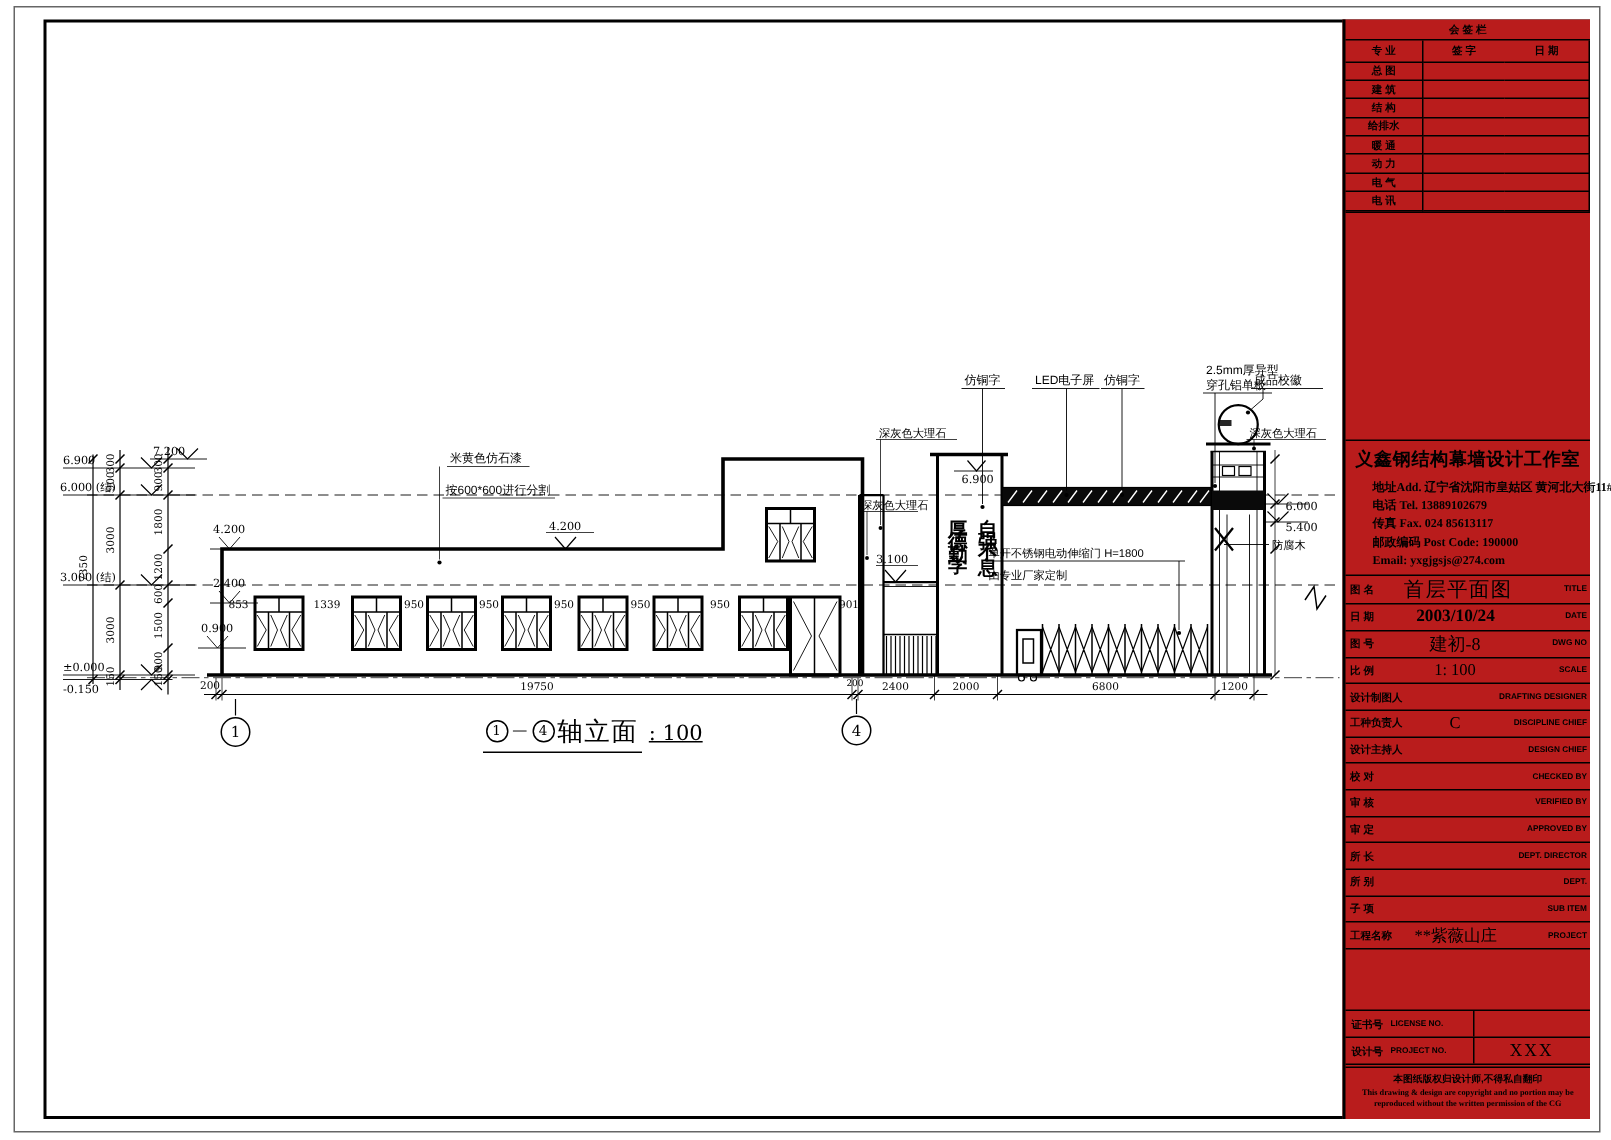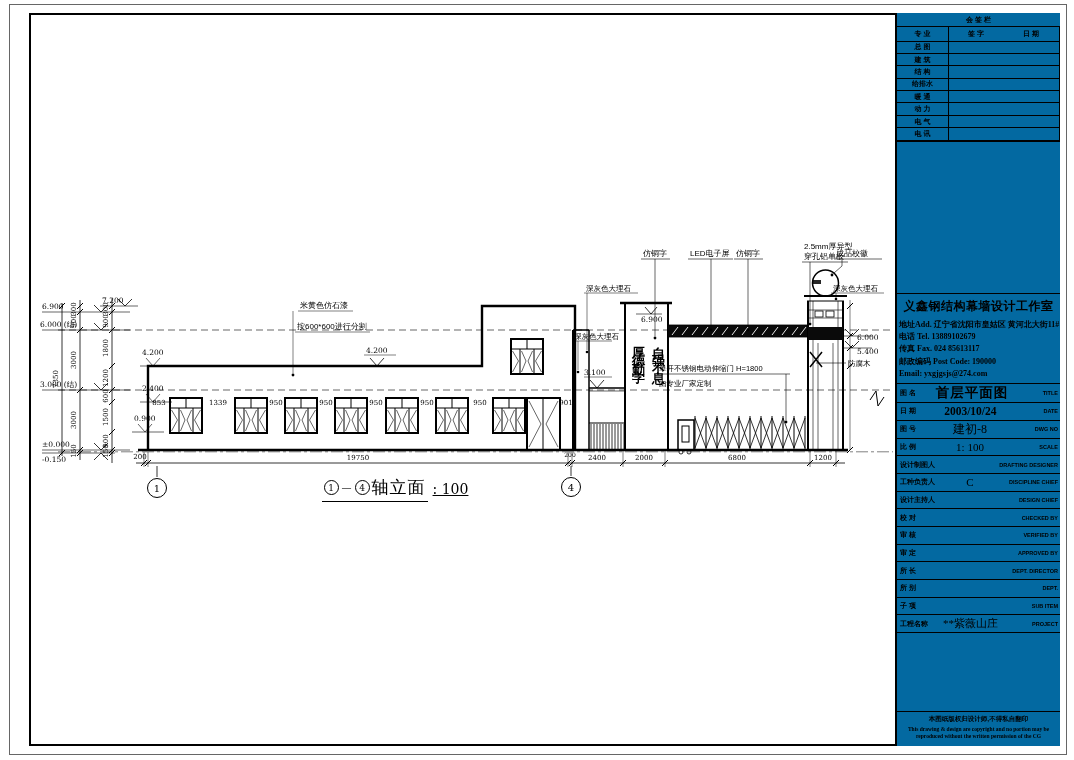--- a/index.html
+++ b/index.html
@@ -30,38 +30,38 @@
   .caption{position:absolute;left:295px;top:476px;width:200px;display:flex;align-items:center;
            justify-content:center;gap:3px;z-index:3;}
   .cap-u{display:flex;align-items:center;gap:2px;border-bottom:1.5px solid #000;padding:0 2px 2px 2px;}
   .circ{display:inline-flex;align-items:center;justify-content:center;width:13px;height:13px;
         border:1px solid #000;border-radius:50%;font:9px "DejaVu Serif",serif;}
   .cap-sep{font:10px "DejaVu Serif",serif;margin:0 1px;}
   .cap-name{font:17px "Liberation Serif",serif;letter-spacing:1px;}
   .cap-scale{font:14px "DejaVu Serif",serif;margin-left:2px;text-decoration:underline;}
   
   .tblock{position:absolute;left:895px;top:13px;width:165px;height:733px;border-left:2px solid #000;
-          box-sizing:border-box;z-index:2;background:#0369a1;}
+          box-sizing:border-box;z-index:2;background:#b91c1c;}
   .signtab{position:absolute;left:0;top:0;width:100%;display:grid;
            grid-template-columns:52px 54px 1fr;border-bottom:1px solid #000;}
   .signtab .cell{border-right:1px solid #000;border-bottom:1px solid #000;height:11.4px;
                  display:flex;align-items:center;justify-content:center;font:bold 7px "Liberation Sans",sans-serif;}
   .signtab .cell:nth-child(3n){border-right:none;}
   .signtab .head{grid-column:1 / span 3;height:13px;border-right:none;}
   .signtab .colh{height:13.5px;}
   .company{position:absolute;left:0;top:280px;width:100%;border-top:1px solid #000;box-sizing:border-box;padding:4px 2px 0 2px;}
   .co-name{text-align:center;font:bold 12px "Liberation Serif",serif;margin-bottom:4px;letter-spacing:0.5px;}
-  .co-line{font:bold 8px "Liberation Serif",serif;line-height:12.2px;white-space:nowrap;}
+  .co-line{font:bold 8px "Liberation Serif",serif;line-height:12.2px;white-space:nowrap;margin-left:16px;}
   .infotab{position:absolute;left:0;top:370px;width:100%;height:250px;display:flex;flex-direction:column;
            border-top:1px solid #000;border-bottom:1px solid #000;box-sizing:border-box;}
   .irow{flex:1;display:flex;align-items:center;border-top:1px solid #000;}
   .irow:first-child{border-top:none;}
   .il{width:46px;padding-left:3px;font:bold 7px "Liberation Sans",sans-serif;white-space:nowrap;}
   .iv{flex:1;text-align:center;font:11px "Liberation Serif",serif;white-space:nowrap;}
-  .irow:nth-child(1) .iv{font-size:13.5px;letter-spacing:1px;font-weight:bold;}
+  .irow:nth-child(1) .iv{font-size:13.5px;letter-spacing:1px;}
   .irow:nth-child(2) .iv{font-size:11.5px;font-weight:bold;}
   .irow:nth-child(3) .iv{font-size:12px;}
   .ie{width:64px;text-align:right;padding-right:2px;font:bold 5.5px "Liberation Sans",sans-serif;white-space:nowrap;}
   .lictab{position:absolute;left:0;top:660px;width:100%;height:37px;display:flex;flex-direction:column;
           border-top:1px solid #000;border-bottom:1px solid #000;box-sizing:border-box;}
   .lrow{flex:1;display:flex;border-top:1px solid #000;}
   .lrow:first-child{border-top:none;}
   .lcell{width:86px;border-right:1px solid #000;display:flex;align-items:center;gap:5px;padding-left:4px;box-sizing:border-box;}
   .ll{font:bold 7px "Liberation Sans",sans-serif;}
   .le{font:bold 5.5px "Liberation Sans",sans-serif;}
@@ -390,19 +390,35 @@
           <span class="iv"></span>
           <span class="ie">SUB ITEM</span>
         </div>
       <div class="irow">
           <span class="il">工程名称</span>
           <span class="iv">**紫薇山庄</span>
           <span class="ie">PROJECT</span>
         </div>
     </div>
 
+    <div class="lictab">
+      <div class="lrow">
+        <span class="lcell">
+            <span class="ll">证书号</span>
+            <span class="le">LICENSE NO.</span>
+          </span>
+        <span class="lv"></span>
+      </div>
+      <div class="lrow">
+        <span class="lcell">
+            <span class="ll">设计号</span>
+            <span class="le">PROJECT NO.</span>
+          </span>
+        <span class="lv">XXX</span>
+      </div>
+    </div>
 
     <div class="copyr">
       <div class="cp-cn">本图纸版权归设计师,不得私自翻印</div>
       <div class="cp-en">This drawing &amp; design are copyright and no portion may be reproduced without the written permission of the CG</div>
     </div>
   </div>
 </div>
 
 </body></html>

